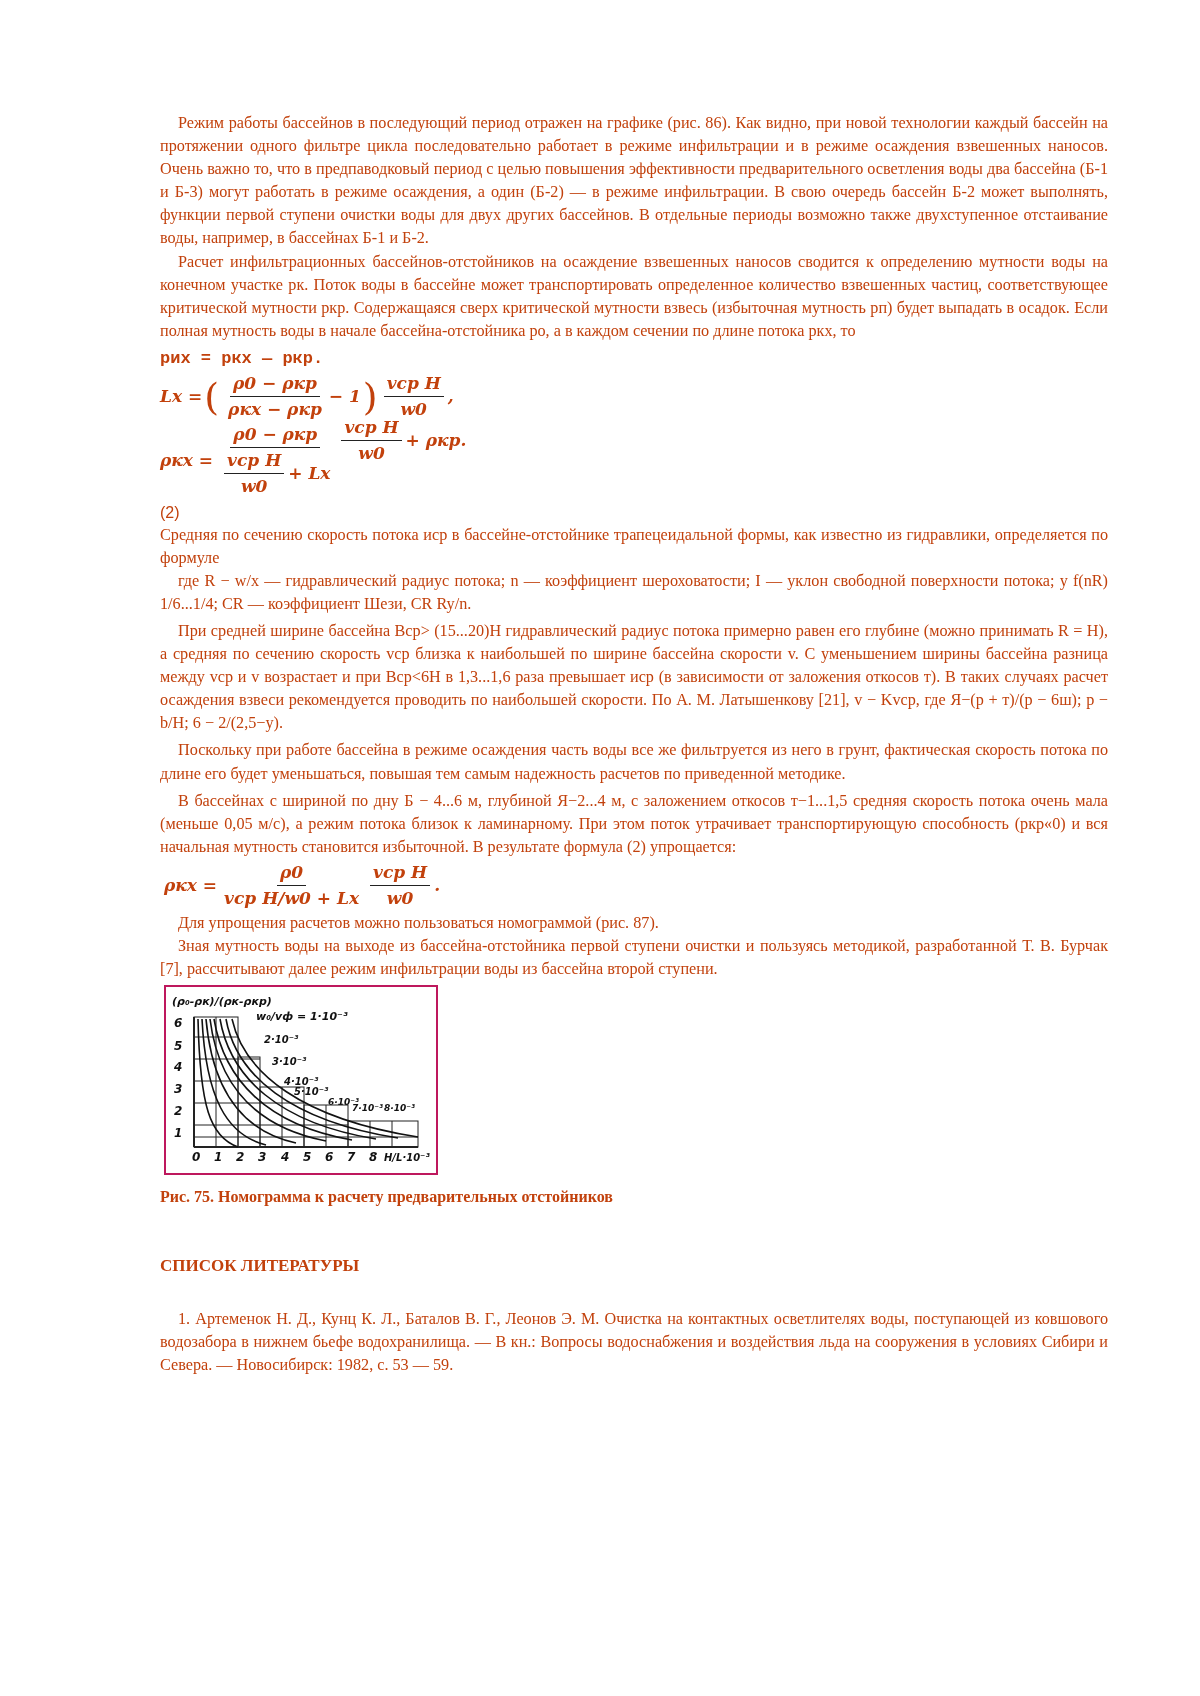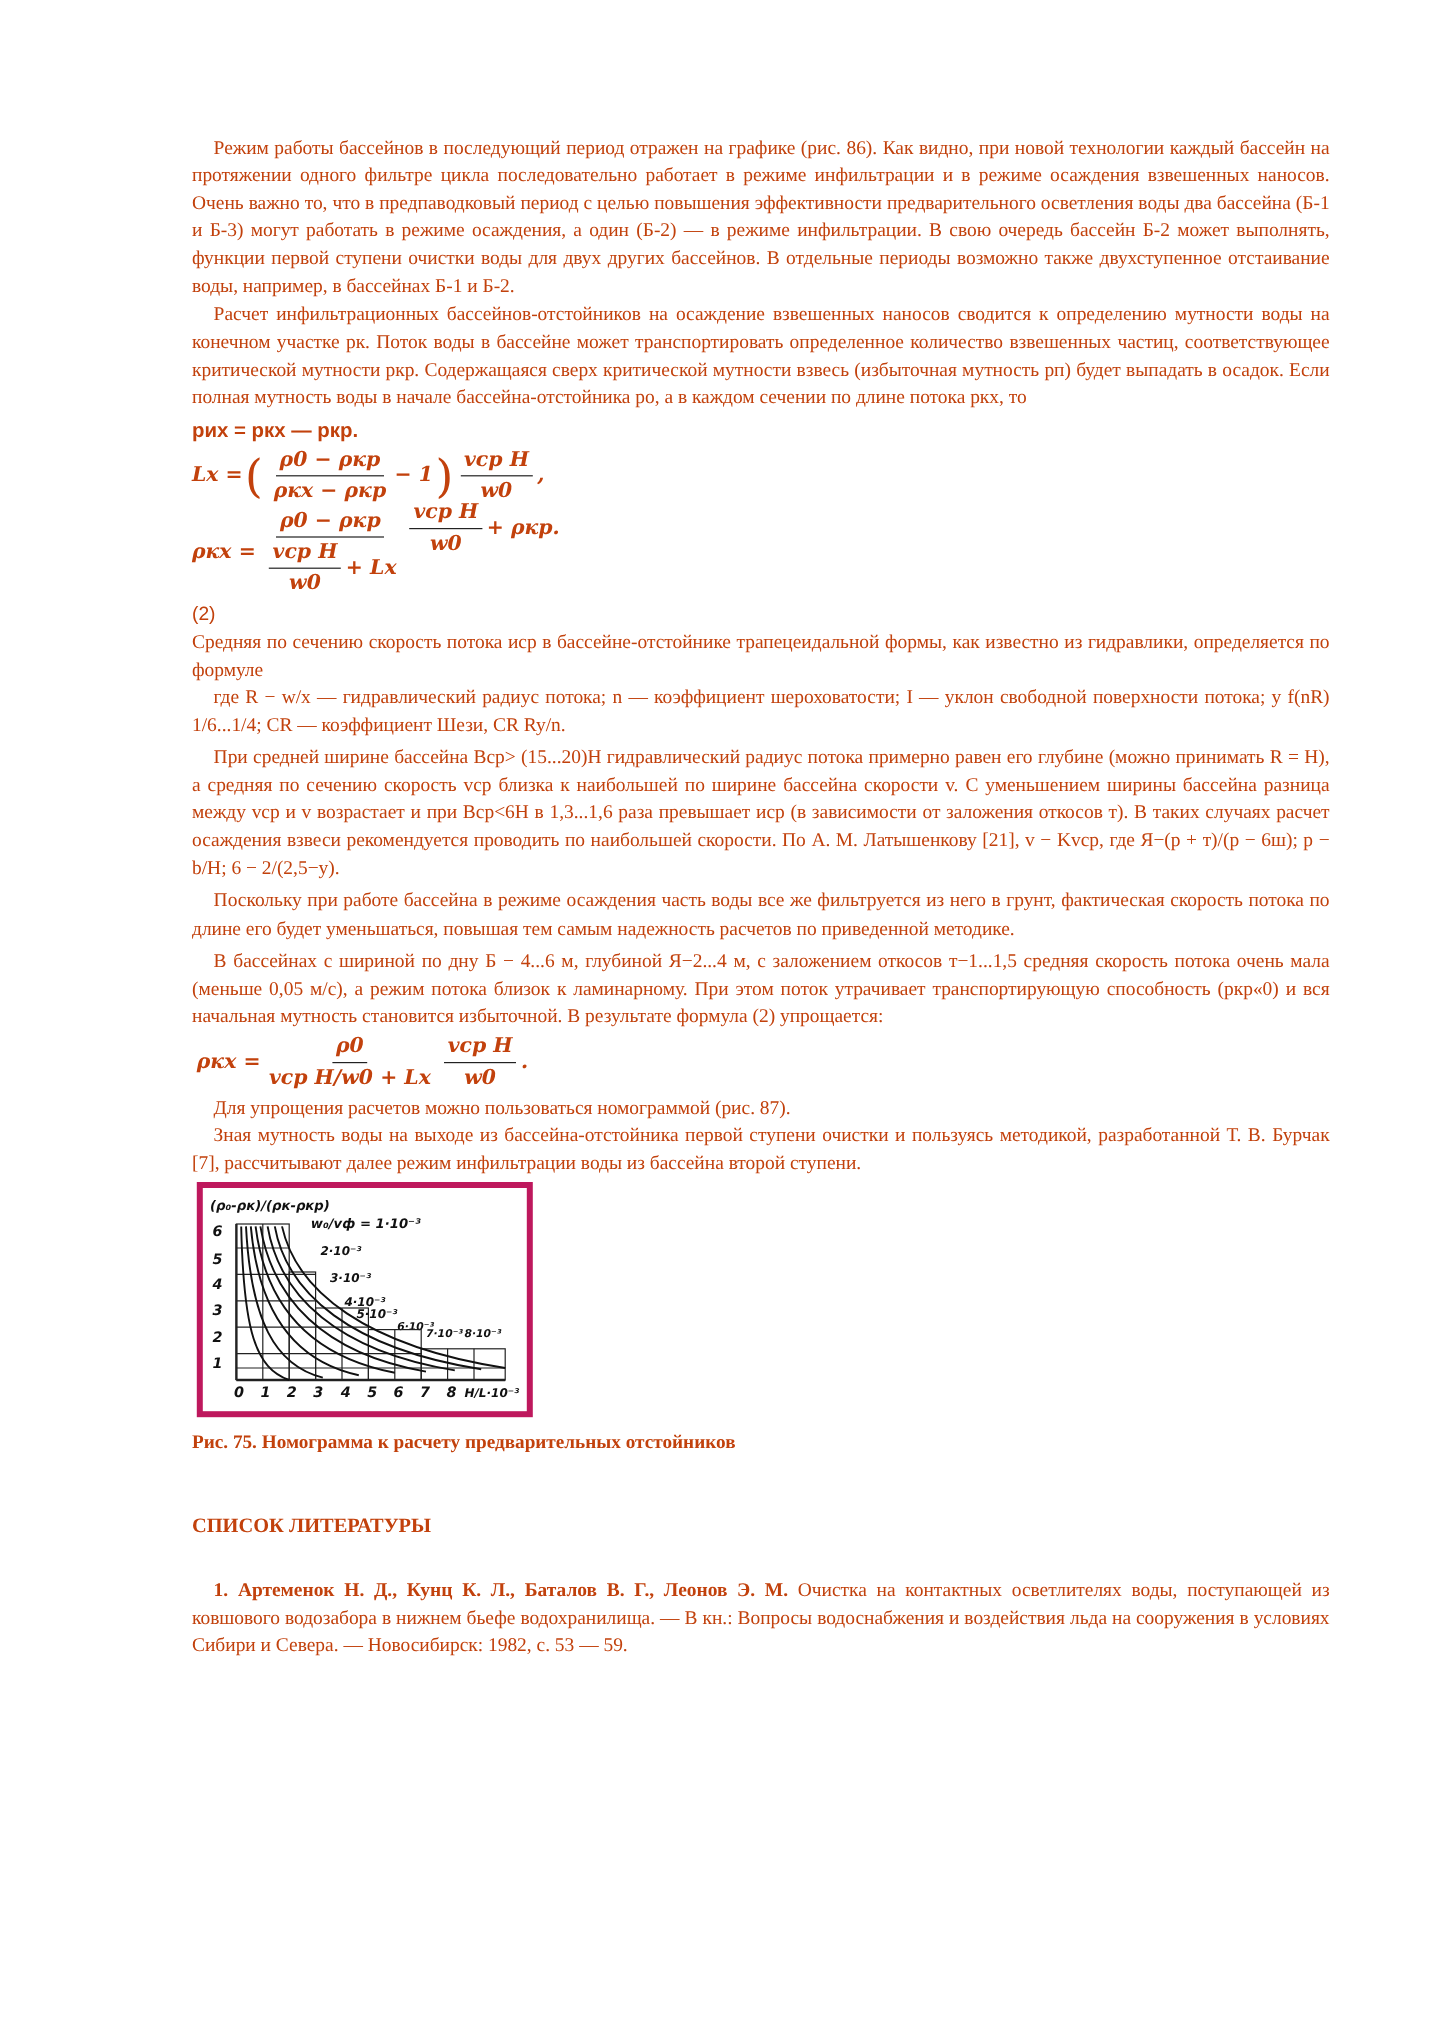--- a/index.html
+++ b/index.html
@@ -11,30 +11,30 @@
   }
   p { margin: 0; text-align: justify; }
   .formula {
     font-family: "DejaVu Serif", serif; font-style: italic; font-weight: bold;
     margin: 2px 0 2px 0; display: flex; align-items: center; font-size: 17px;
   }
   .frac { display: inline-flex; flex-direction: column; align-items: center; margin: 0 4px; vertical-align: middle; }
   .frac .num { border-bottom: 1.5px solid #222; padding: 0 3px 1px 3px; text-align: right; }
   .frac .den { padding: 1px 3px 0 3px; }
   .paren { font-size: 38px; font-weight: normal; font-style: normal; line-height: 1; margin: 0 2px; }
-  .sans-bold { font-family: Liberation Sans, sans-serif; font-weight: bold; font-style: normal; font-size: 17px; }
+  .sans-bold { font-family: Liberation Mono, monospace; font-weight: bold; font-style: normal; font-size: 17px; }
   .eqnum { font-family: "Liberation Sans", sans-serif; font-size: 16px; }
   .figure {
-    margin: 4px 0 0 4px; width: 270px; height: 186px; border: 5px solid #be185d;
+    margin: 4px 0 0 4px; width: 270px; height: 186px; border: 2px solid #be185d;
     position: relative; background: #fff;
   }
   .caption { font-weight: bold; margin-top: 10px; font-size: 16px; }
   .heading { font-weight: bold; font-size: 17px; margin-top: 46px; }
   .ref { margin-top: 30px; text-indent: 0; }
-  .ref b { font-weight: bold; }
+  .ref b { font-weight: normal; }
 </style>
 </head>
 <body>
 
 <div class="page">
 
   <p style="text-indent:0"><span style="display:inline-block;width:18px"></span><span>Режим работы бассейнов в последующий период отражен на графике (рис. 86). Как видно, при новой технологии каждый бассейн на протяжении одного фильтре цикла последовательно работает в режиме инфильтрации и в режиме осаждения взвешенных наносов. Очень важно то, что в предпаводковый период с целью повышения эффективности предварительного осветления воды два бассейна (Б-1 и Б-3) могут работать в режиме осаждения, а один (Б-2) — в режиме инфильтрации. В свою очередь бассейн Б-2 может выполнять, функции первой ступени очистки воды для двух других бассейнов. В отдельные периоды возможно также двухступенное отстаивание воды, например, в бассейнах Б-1 и Б-2.</span></p>
 
   <p><span style="display:inline-block;width:18px"></span><span>Расчет инфильтрационных бассейнов-отстойников на осаждение взвешенных наносов сводится к определению мутности воды на конечном участке pк. Поток воды в бассейне может транспортировать определенное количество взвешенных частиц, соответствующее критической мутности pкр. Содержащаяся сверх критической мутности взвесь (избыточная мутность pп) будет выпадать в осадок. Если полная мутность воды в начале бассейна-отстойника ро, а в каждом сечении по длине потока pкх, то</span></p>
 

